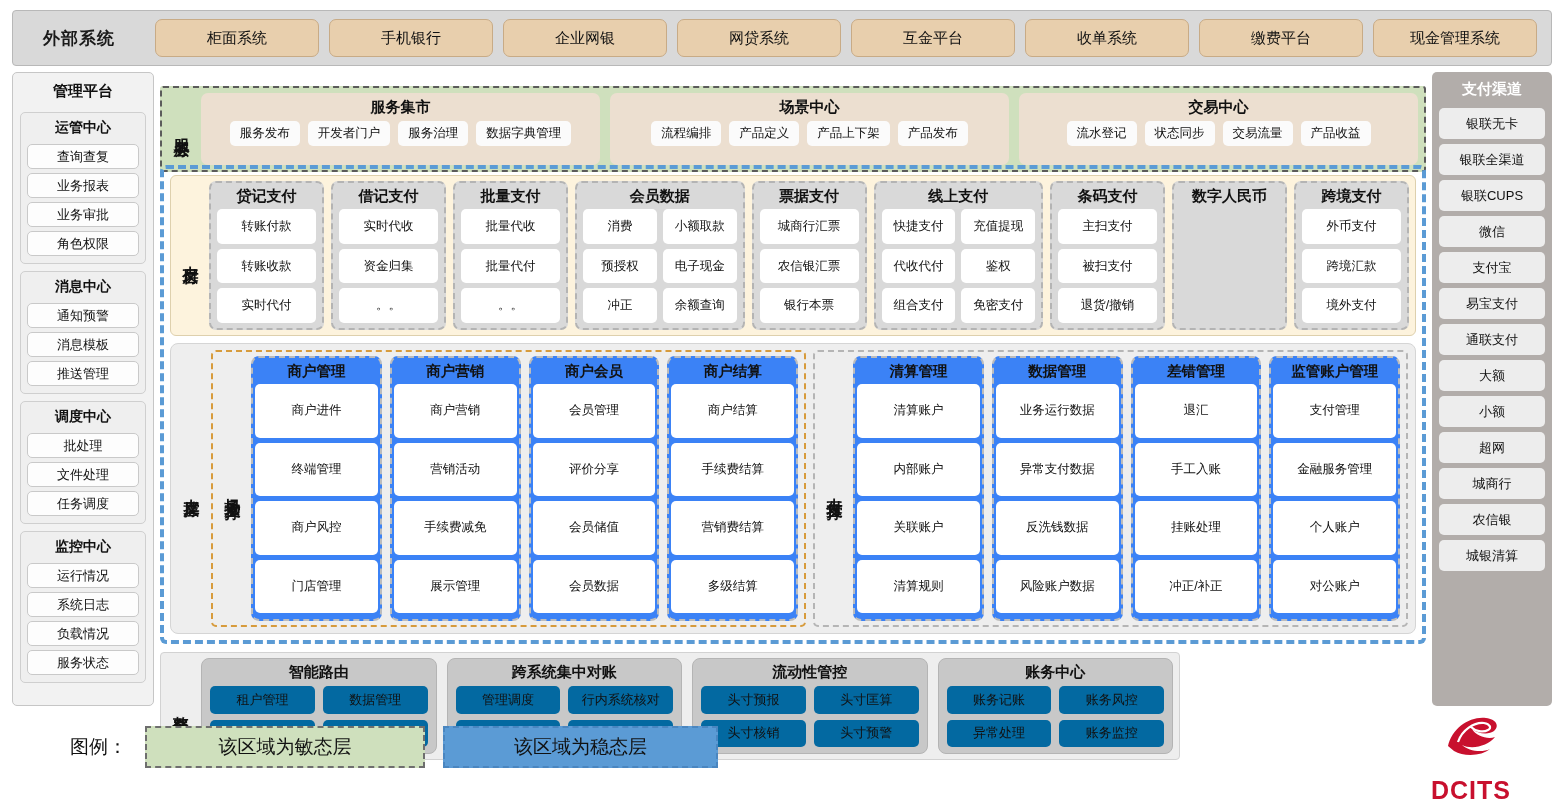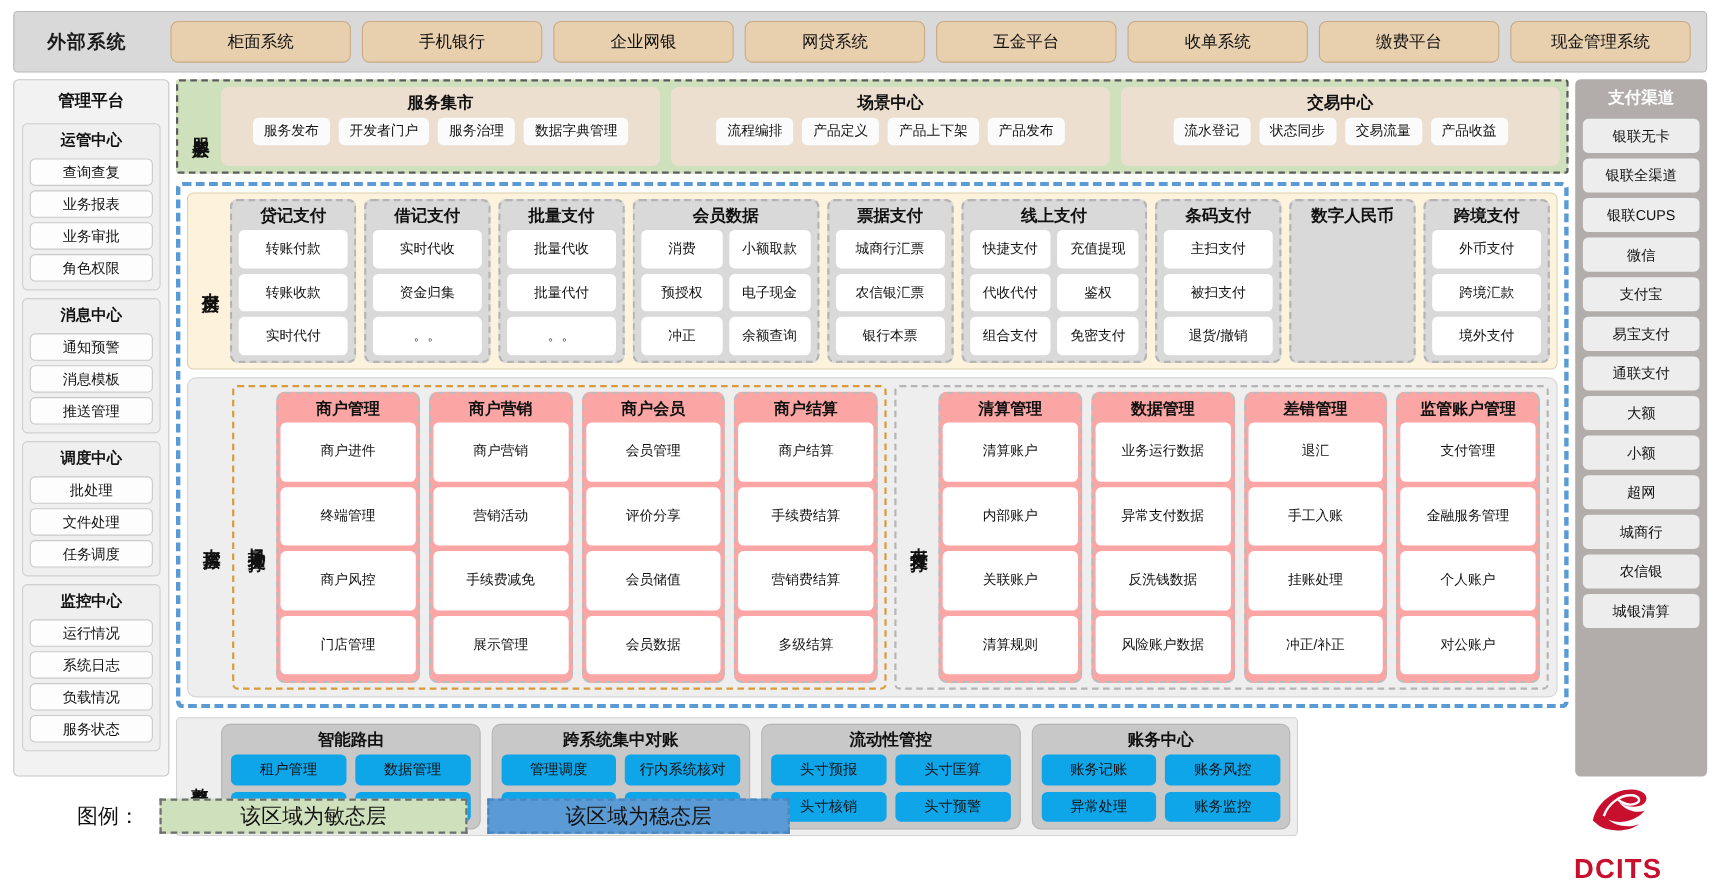--- a/index.html
+++ b/index.html
@@ -58,21 +58,21 @@
     background: #ededed; border-radius: 5px; height: 31px;
     display: flex; align-items: center; justify-content: center;
     font-size: 13px; color: #111; white-space: nowrap;
   }
 
   
   .center { position: absolute; left: 160px; top: 72px; width: 1266px; height: 634px; }
 
   
   .svc-layer {
-    position: absolute; left: 0; top: 0; width: 1266px; height: 86px;
+    position: absolute; left: 0; top: 14px; width: 1266px; height: 86px;
     background: #cfe0bd; border: 2px dashed #5b5b5b; border-radius: 3px;
     display: flex; align-items: stretch; padding: 5px 6px; gap: 7px;
   }
   .vlabel {
     writing-mode: vertical-rl; text-orientation: upright;
     font-size: 16px; font-weight: bold; color: #111;
     display: flex; align-items: center; justify-content: center;
     flex: 0 0 26px; letter-spacing: 2px;
   }
   .svc-box {
@@ -118,21 +118,21 @@
     background: #eeeeee; border: 1px solid #d5d5d5; border-radius: 8px;
     flex: 1; display: flex; padding: 6px 7px; gap: 7px;
   }
   .sup-half {
     flex: 1; display: flex; padding: 4px 6px; gap: 6px; border-radius: 5px;
   }
   .sup-half.scene { border: 2px dashed #d79b3c; }
   .sup-half.paysup { border: 2px dashed #b5b5b5; }
   .sup-groups { display: flex; flex: 1; gap: 8px; }
   .sup-group {
-    flex: 1; background: #fca5a5; border: 2px dashed #bcbcbc; border-radius: 8px;
+    flex: 1; background: #3b82f6; border: 2px dashed #bcbcbc; border-radius: 8px;
     padding: 2px 2px 6px; display: flex; flex-direction: column;
   }
   .sup-group-title { font-size: 14.5px; font-weight: bold; text-align: center; padding: 2px 0 3px; color:#111; white-space: nowrap; }
   .sup-cells { display: flex; flex-direction: column; gap: 5px; flex: 1; }
   .sup-cell {
     background: #ffffff; border-radius: 5px; flex: 1;
     display: flex; align-items: center; justify-content: center;
     font-size: 12.5px; color: #111; white-space: nowrap; min-height: 24px;
   }
 
@@ -143,30 +143,30 @@
     display: flex; padding: 5px 6px; gap: 8px;
   }
   .int-group {
     flex: 1; background: #c8c8c8; border: 1px solid #b4b4b4; border-radius: 8px;
     padding: 2px 8px 6px; display: flex; flex-direction: column;
   }
   .int-group-title { font-size: 15px; font-weight: bold; text-align: center; padding: 2px 0 4px; color:#111; }
   .int-rows { display: flex; flex-direction: column; gap: 6px; flex: 1; }
   .int-row { display: flex; gap: 8px; flex: 1; }
   .int-cell {
-    background: #0ea5e9; border-radius: 5px; flex: 1;
+    background: #0369a1; border-radius: 5px; flex: 1;
     display: flex; align-items: center; justify-content: center;
     font-size: 13px; color: #111; white-space: nowrap; min-height: 26px;
   }
 
   
   .legend { position: absolute; left: 70px; top: 726px; display: flex; align-items: center; gap: 18px; }
   .legend-label { font-size: 19px; color: #111; }
   .legend-chip {
-    height: 32px; width: 280px; display: flex; align-items: center; justify-content: center;
+    height: 42px; width: 280px; display: flex; align-items: center; justify-content: center;
     font-size: 19px; color: #111;
   }
   .legend-agile { background: #cfe0bd; border: 2px dashed #6e6e6e; }
   .legend-stable { background: #5b9bd5; border: 2px dashed #4a86c0; width: 275px; }
 
   
   .logo { position: absolute; left: 1383px; top: 712px; width: 180px; height: 82px; }
   .logo-row { display: flex; align-items: center; gap: 4px; flex-direction: column; }
   .logo-mark { width: 62px; height: 46px; flex: 0 0 62px; }
   .logo-text { display: flex; flex-direction: column; line-height: 1; }

